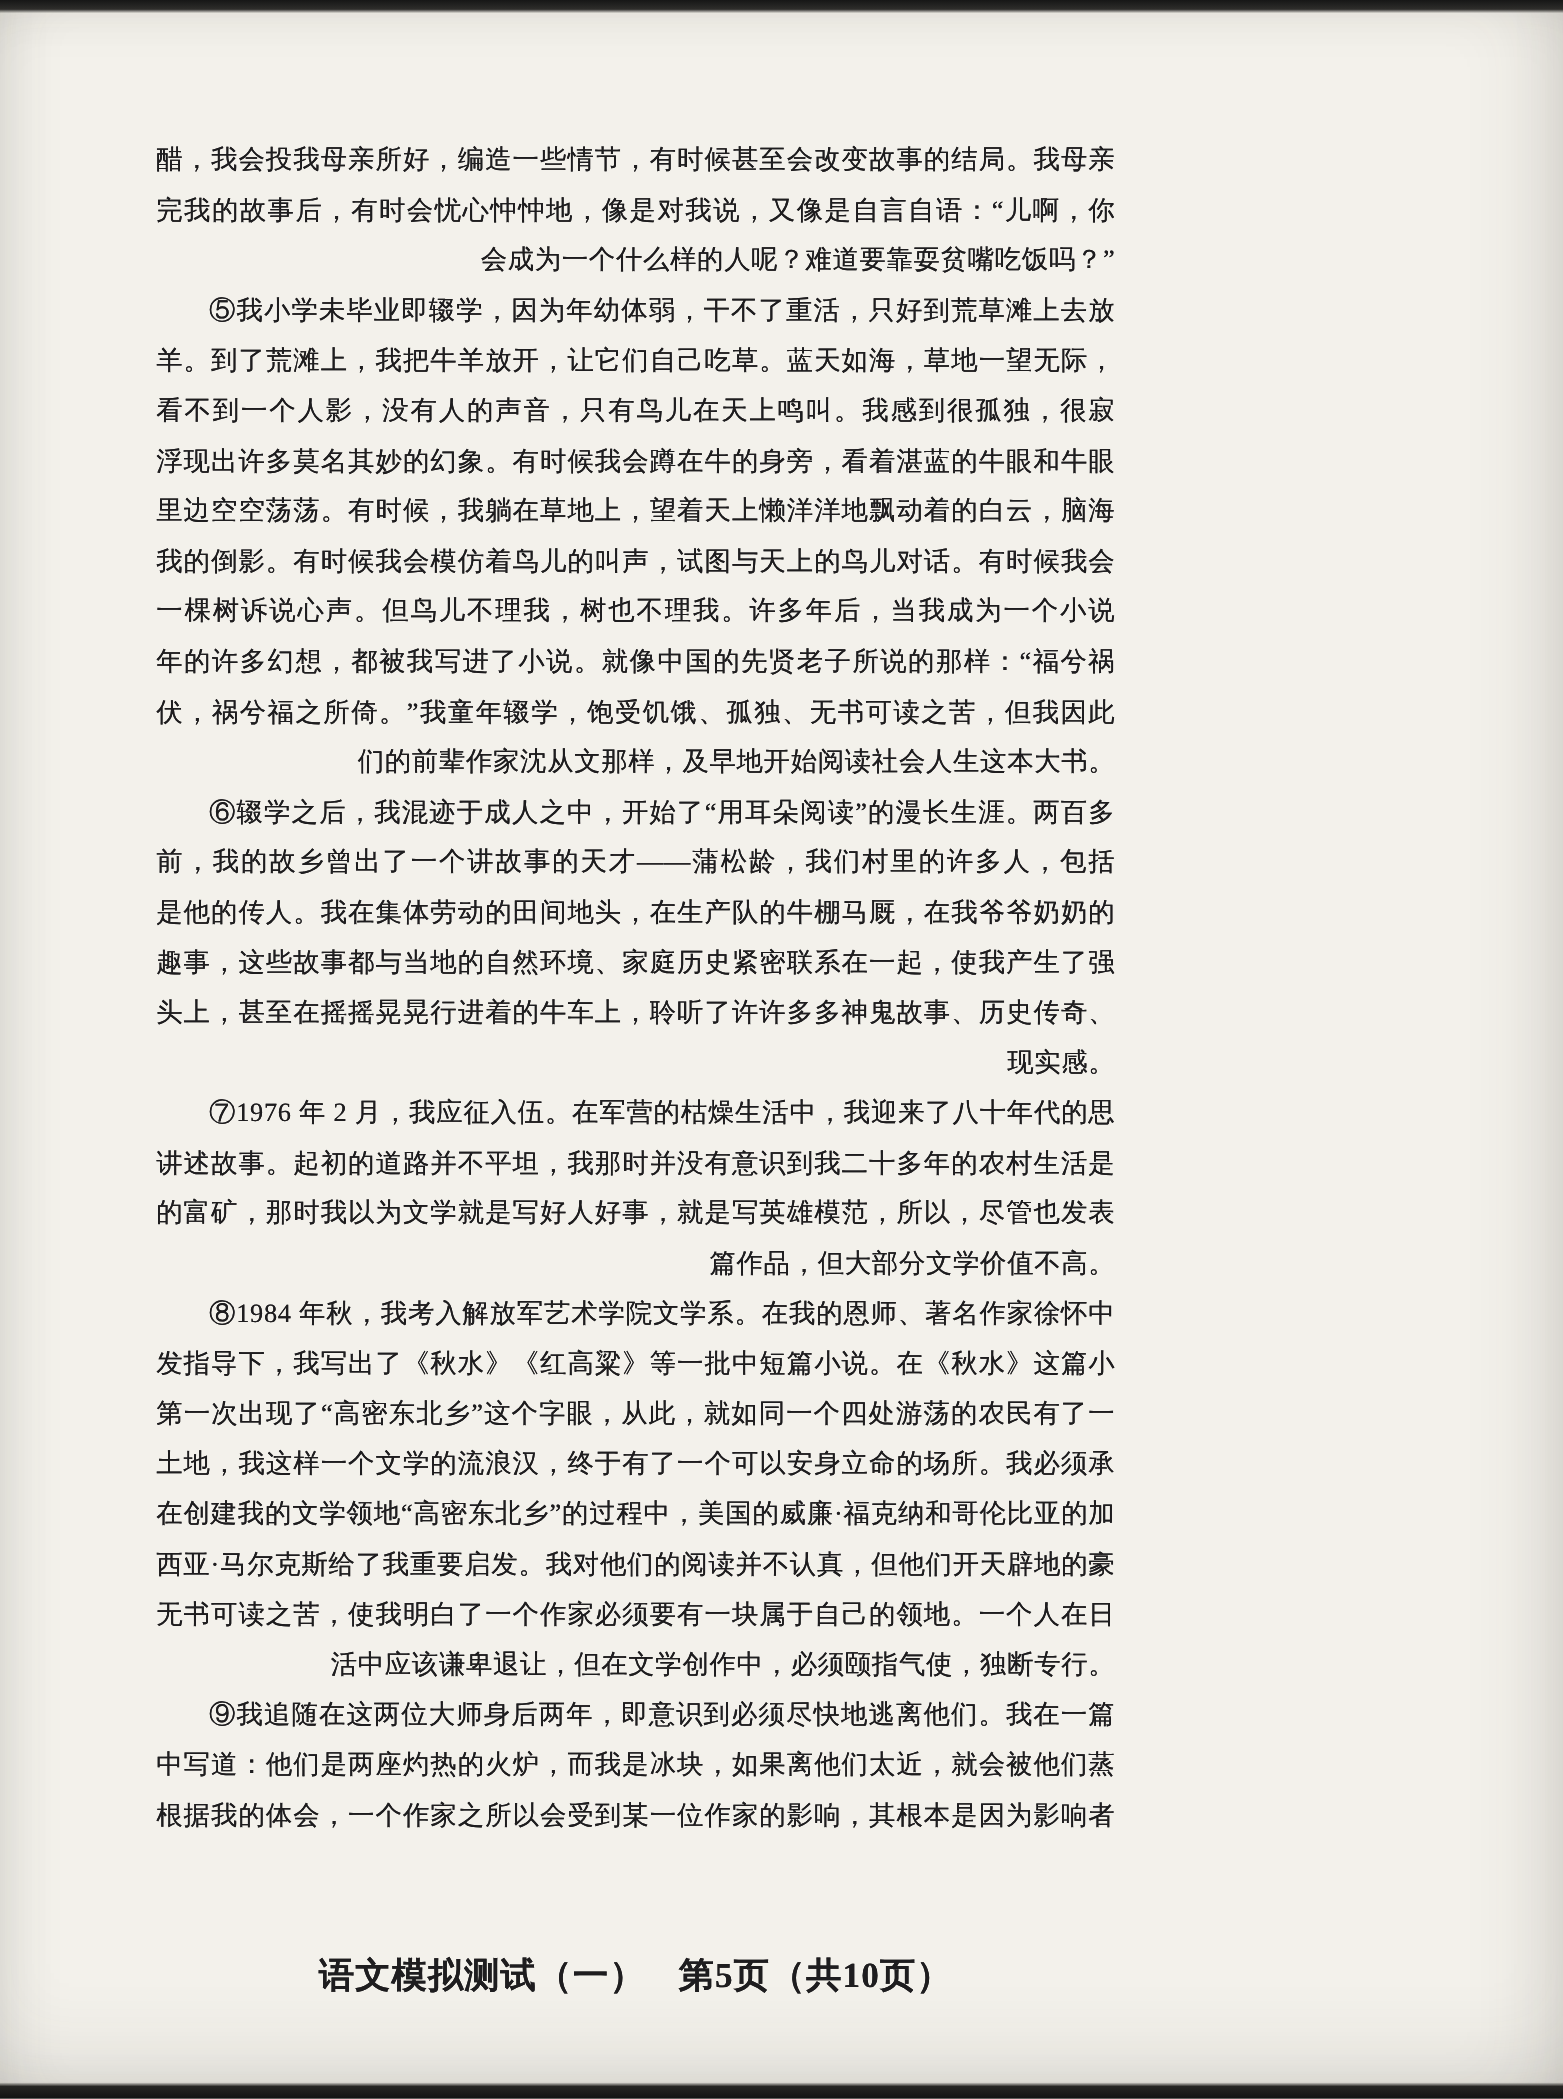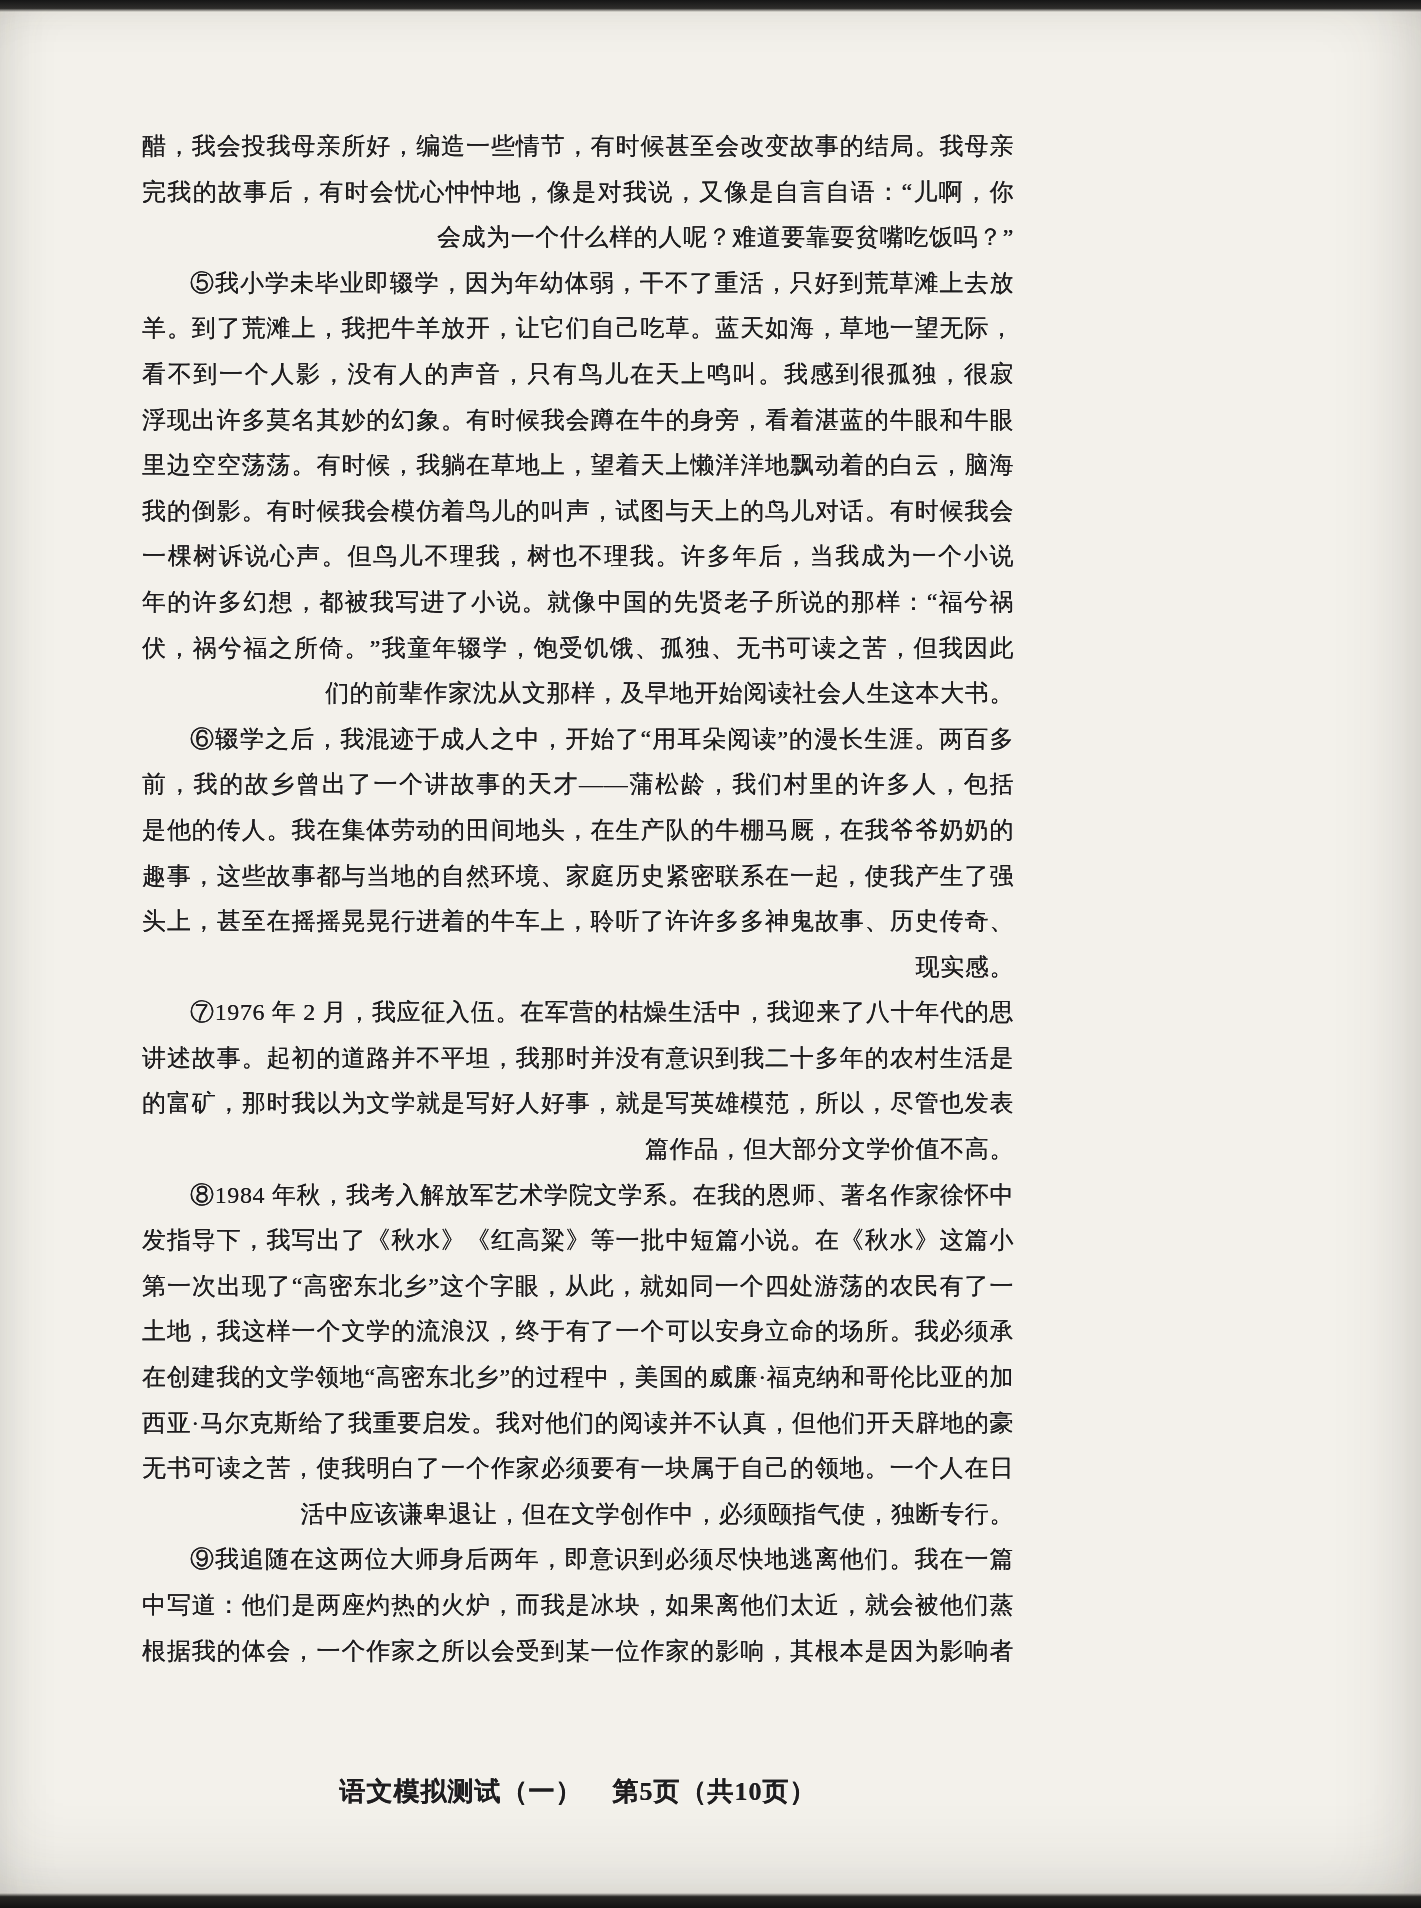--- a/index.html
+++ b/index.html
@@ -64,21 +64,21 @@
   .line.fill {
     text-align: justify;
     text-align-last: justify;
   }
   .line.indent { text-indent: 2em; }
   .footer {
     position: absolute;
     left: 142px; top: 1774px;
     width: 872px;
     text-align: center;
-    font-size: 26px;
+    font-size: 32px;
     font-weight: bold;
     color: var(--ink);
     text-shadow: 0 0 0.6px currentColor;
     letter-spacing: 1px;
   }
   .footer-title { margin-right: 30px; }
 </style>
 </head>
 <body>
 

